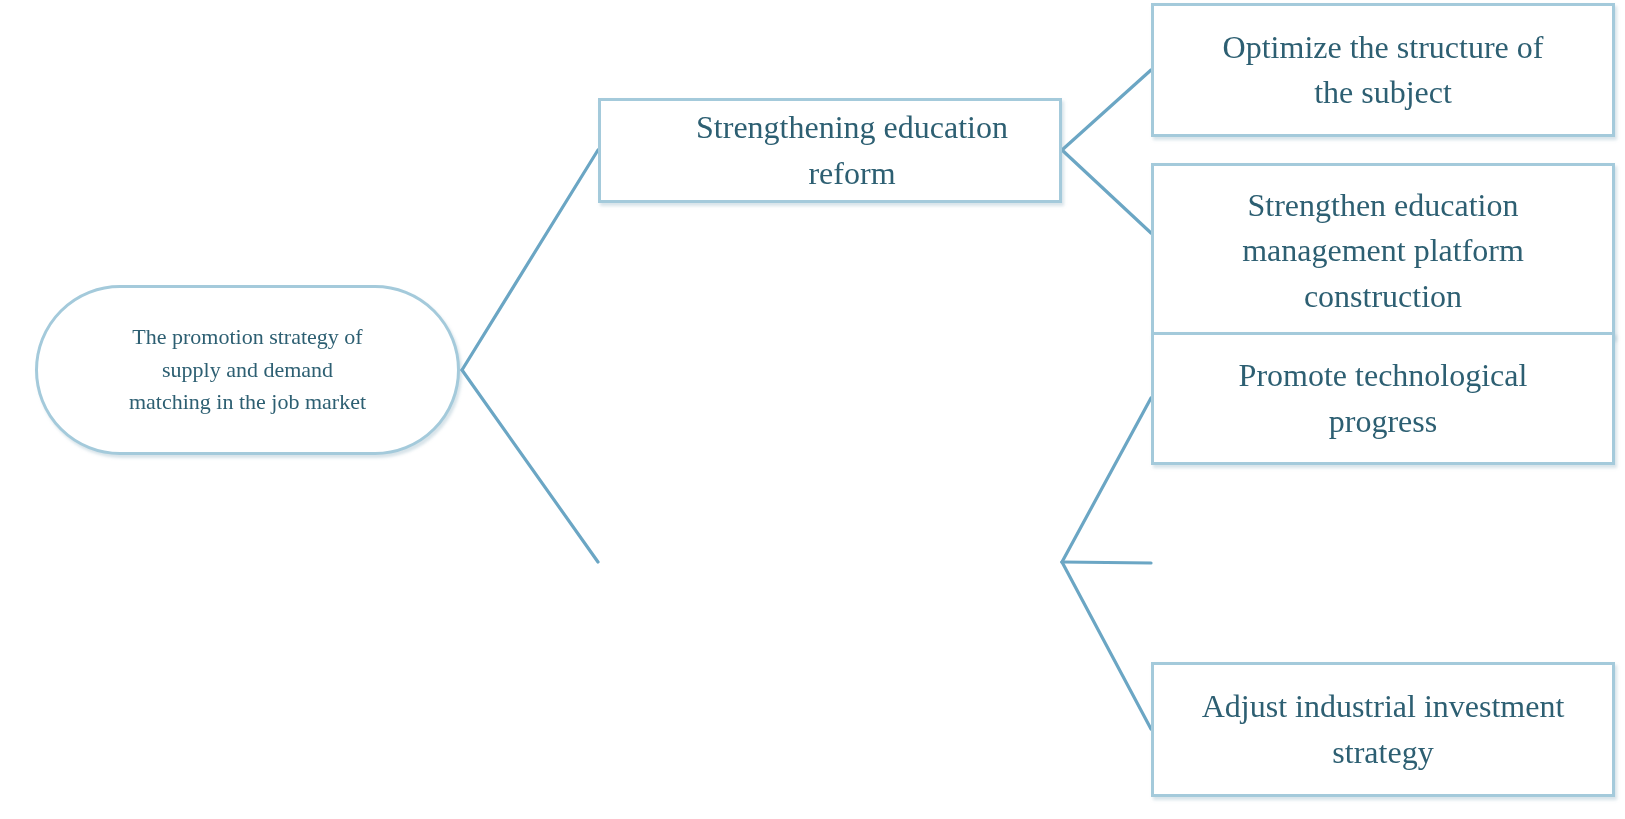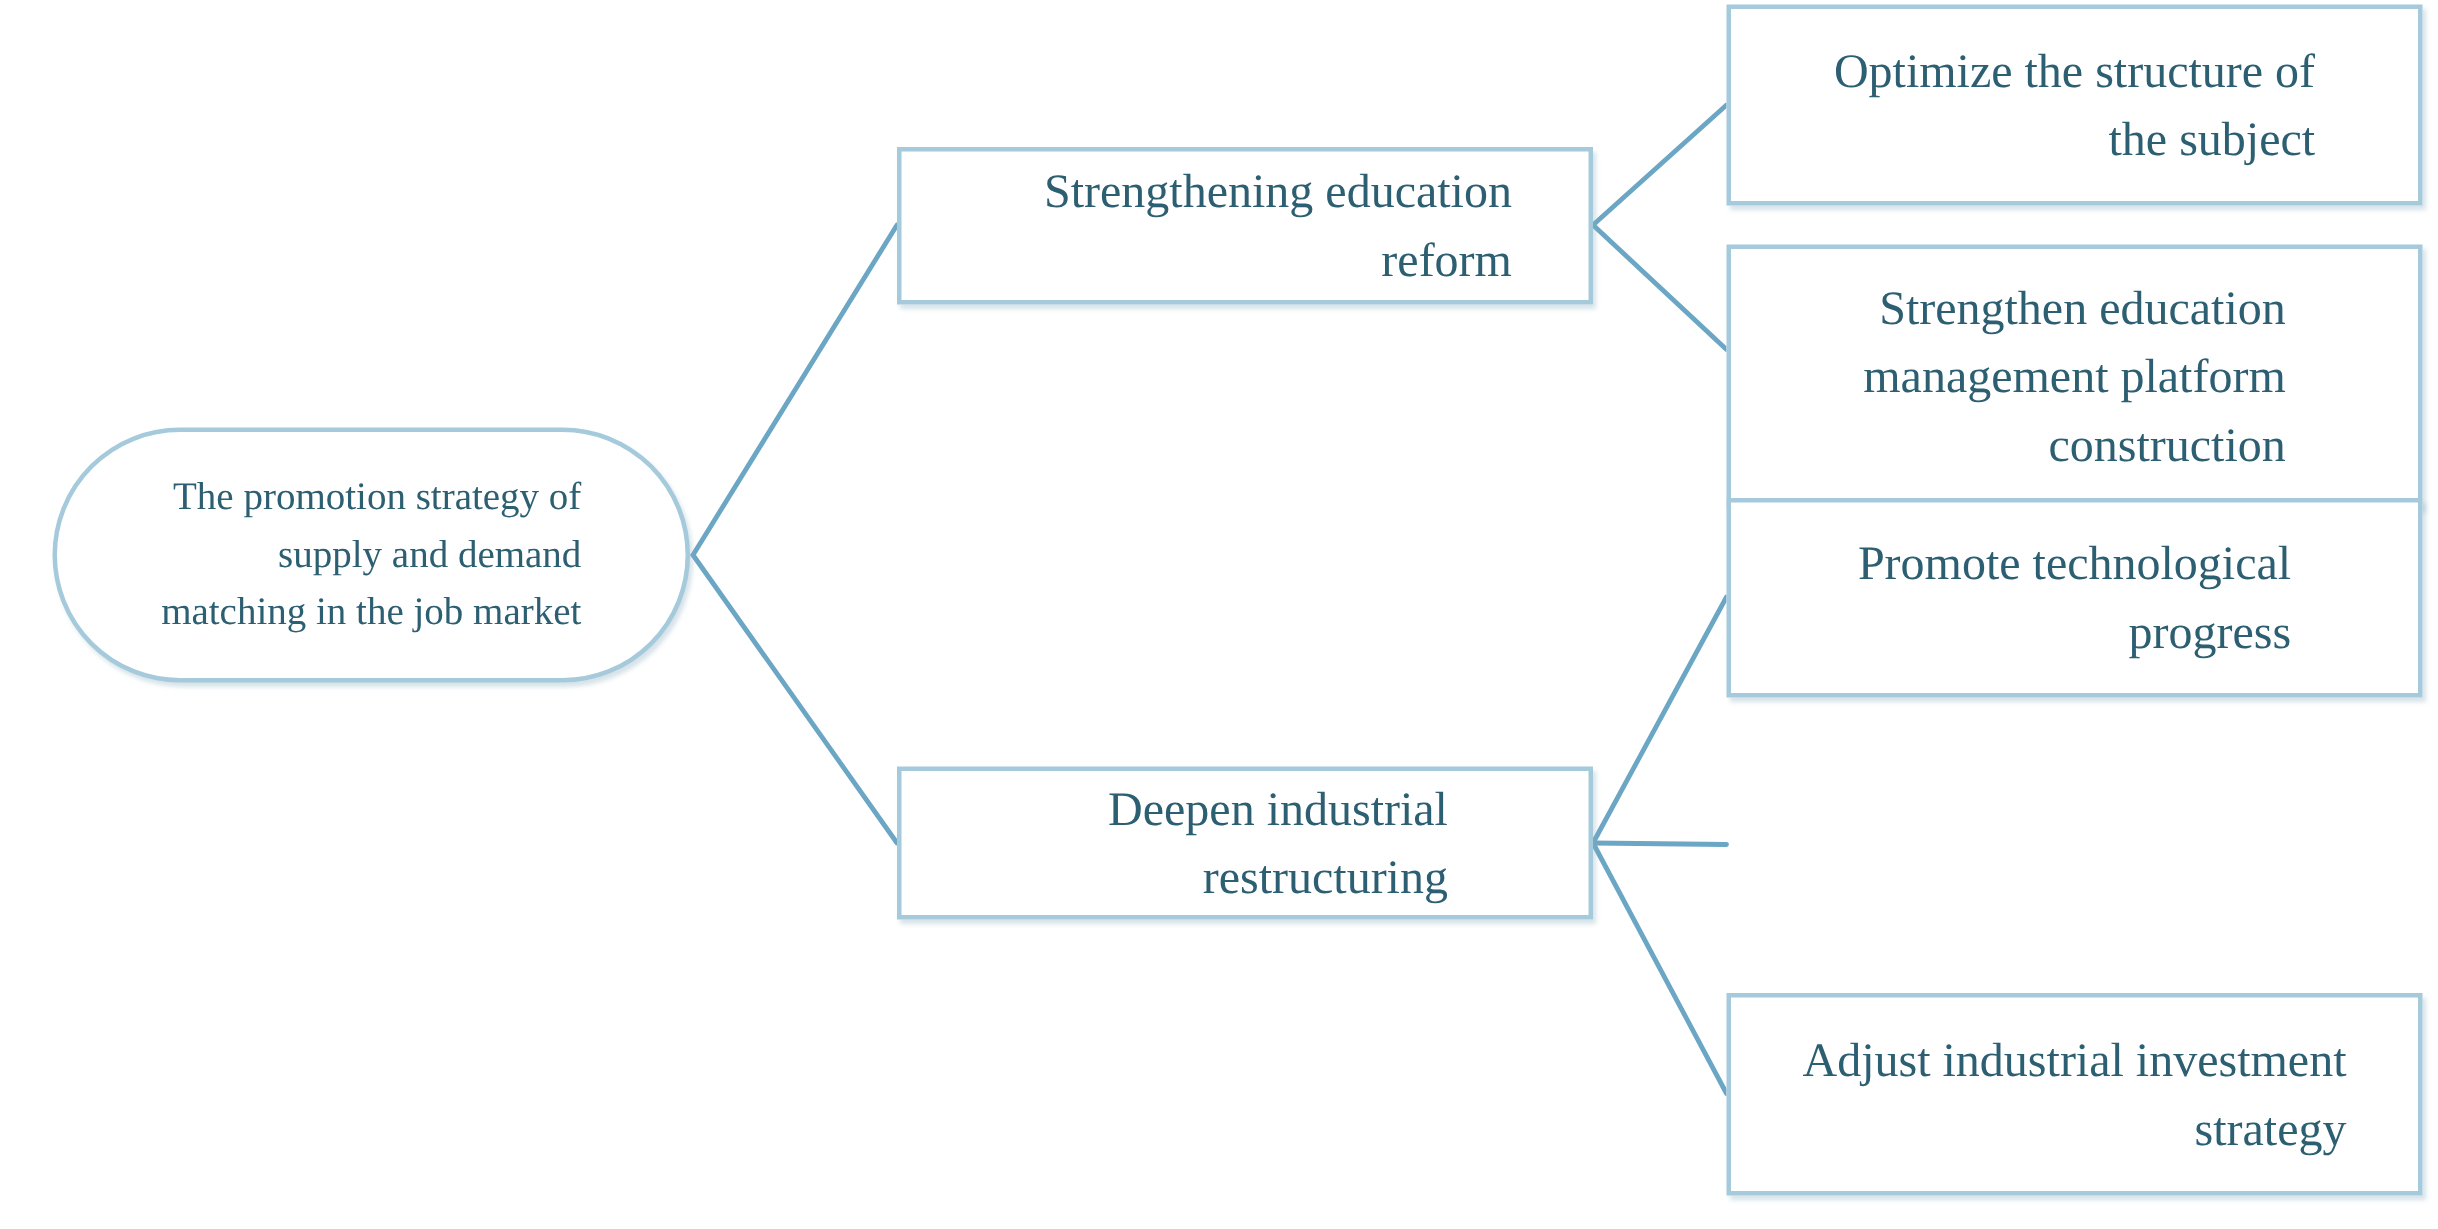--- a/index.html
+++ b/index.html
@@ -29,33 +29,33 @@
   .connectors line {
     stroke: var(--line-color);
     stroke-width: 3.2;
     stroke-linecap: round;
   }
   .node {
     position: absolute;
     display: flex;
     align-items: center;
     justify-content: center;
-    text-align: right;
+    text-align: center;
     white-space: pre-line;
     color: var(--text-color);
     background: var(--bg-color);
     border: 3px solid var(--border-color);
     box-shadow: 2px 3px 3px rgba(140, 175, 192, 0.35);
     font-size: 32px;
     line-height: 1.42;
     overflow: visible;
   }
   .node.root {
     border-radius: 85px;
-    font-size: 26px;
+    font-size: 22px;
     line-height: 1.48;
     z-index: 2;
   }
   .node.branch { z-index: 2; padding-left: 44px; }
   .node.leaf   { z-index: 2; }
 </style>
 </head>
 <body>
 
 <div class="canvas">
@@ -70,22 +70,20 @@
     <line x1="1062" y1="562" x2="1151" y2="729"></line>
   </svg>
 
   <div class="node root" style="left:35px; top:285px; width:425px; height:170px;">The promotion strategy of
 supply and demand
 matching in the job market</div>
 
   <div class="node branch" style="left:598px; top:98px; width:464px; height:105px;">Strengthening education
 reform</div>
 
-  <div class="node branch" style="left:598px; top:511px; width:464px; height:102px;">Deepen industrial
-restructuring</div>
 
   <div class="node leaf" style="left:1151px; top:3px; width:464px; height:134px;">Optimize the structure of
 the subject</div>
 
   <div class="node leaf" style="left:1151px; top:163px; width:464px; height:176px;">Strengthen education
 management platform
 construction</div>
 
   <div class="node leaf" style="left:1151px; top:332px; width:464px; height:133px;">Promote technological
 progress</div>

